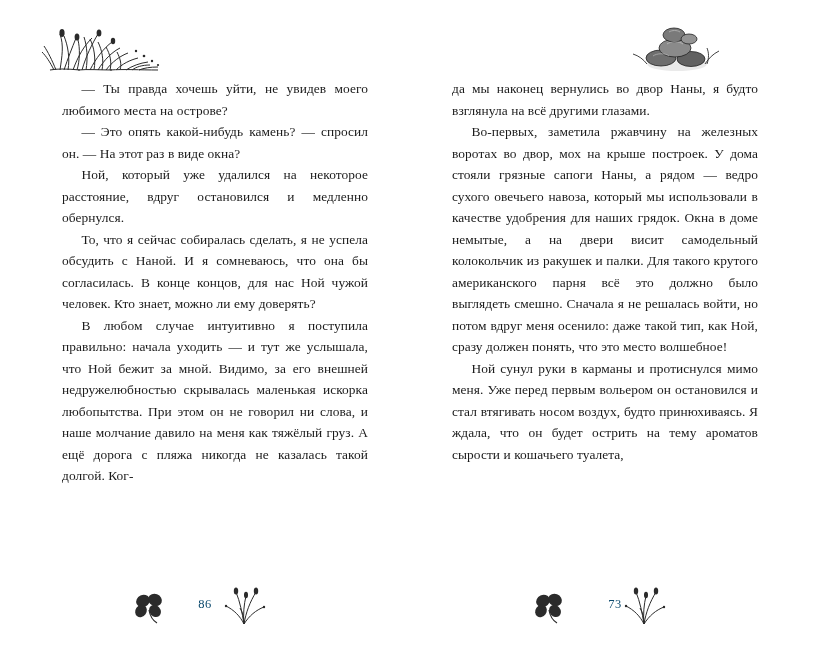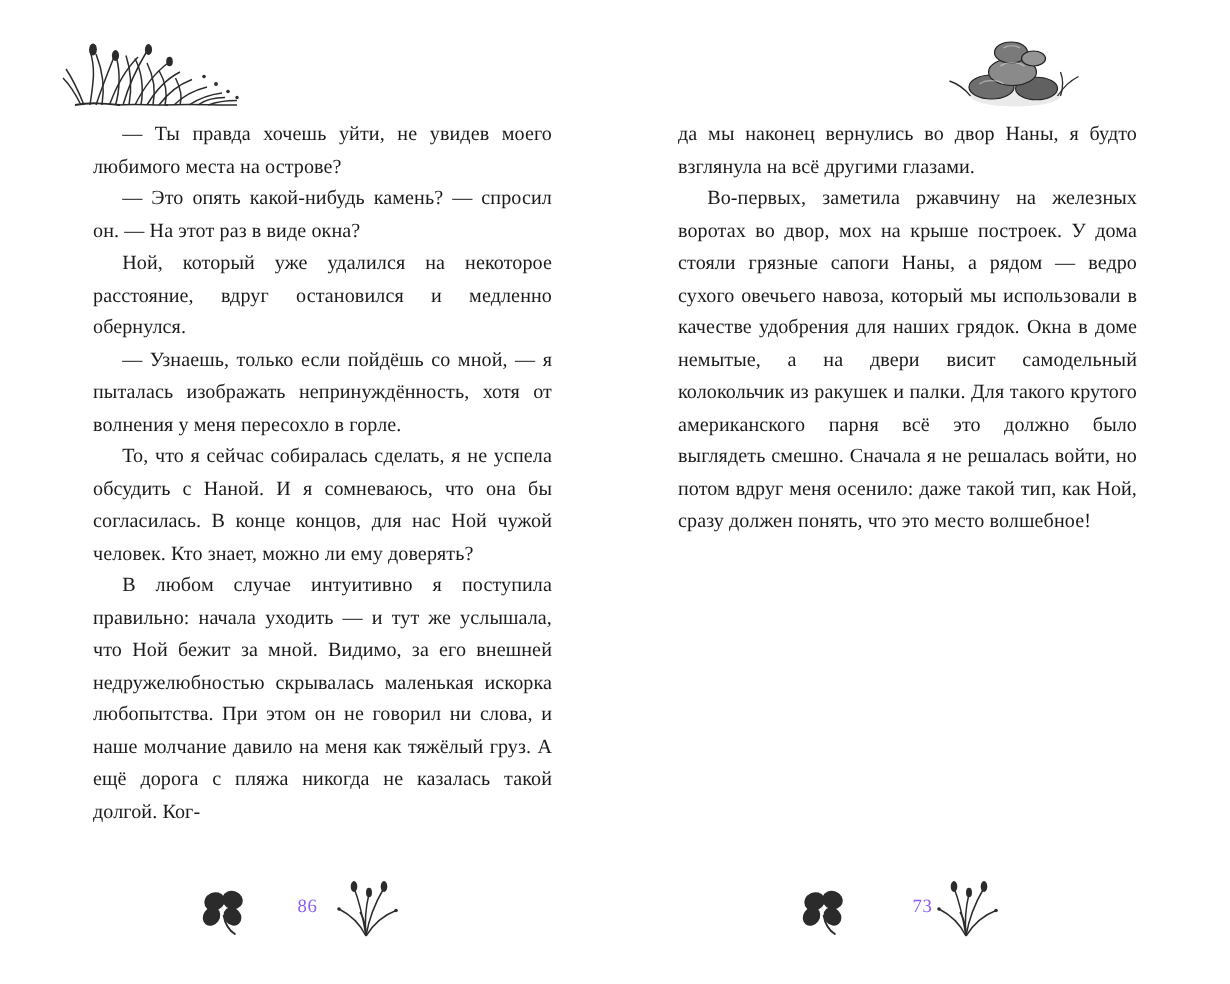--- a/index.html
+++ b/index.html
@@ -68,21 +68,21 @@
     height: 50px;
   }
   .folio {
     position: absolute;
     width: 100%;
     text-align: center;
     bottom: 14px;
     font-size: 12.5px;
     font-family: "Liberation Serif", serif;
     letter-spacing: 0.04em;
-    color: #8b5cf6;
+    color: #0c4a6e;
   }
   .foot-orn {
     position: absolute;
     bottom: 0;
   }
   .foot-clover { left: 118px; bottom: 2px; }
   .foot-grass { right: 108px; bottom: 0px; }
 
   
   .page-left .foot-clover { left: 130px; }
@@ -134,21 +134,20 @@
           <circle cx="118" cy="53" r="1.1"></circle>
           <circle cx="96" cy="39" r="1.2"></circle>
         </g>
       </svg>
     </div>
 
     <div class="column">
       <p>— Ты правда хочешь уйти, не увидев моего любимого места на острове?</p>
       <p>— Это опять какой-нибудь камень? — спросил он. — На этот раз в виде окна?</p>
       <p>Ной, который уже удалился на некоторое расстояние, вдруг остановился и медленно обернулся.</p>
-      <p>— Узнаешь, только если пойдёшь со мной, — я пыталась изображать непринуждённость, хотя от волнения у меня пересохло в горле.</p>
       <p>То, что я сейчас собиралась сделать, я не успела обсудить с Наной. И я сомневаюсь, что она бы согласилась. В конце концов, для нас Ной чужой человек. Кто знает, можно ли ему доверять?</p>
       <p>В любом случае интуитивно я поступила правильно: начала уходить — и тут же услышала, что Ной бежит за мной. Видимо, за его внешней недружелюбностью скрывалась маленькая искорка любопытства. При этом он не говорил ни слова, и наше молчание давило на меня как тяжёлый груз. А ещё дорога с пляжа никогда не казалась такой долгой. Ког-</p>
     </div>
 
     <div class="page-footer">
       <svg class="foot-orn foot-clover" width="40" height="34" viewBox="0 0 40 34" aria-hidden="true">
         <g fill="#2b2b2b">
           <ellipse cx="13" cy="11" rx="7" ry="6" transform="rotate(-25 13 11)"></ellipse>
           <ellipse cx="25" cy="10" rx="7" ry="6" transform="rotate(20 25 10)"></ellipse>
           <ellipse cx="11" cy="21" rx="6.5" ry="5.5" transform="rotate(-55 11 21)"></ellipse>
@@ -198,20 +197,21 @@
           <path d="M88 50 C 92 44, 96 40, 102 37"></path>
           <path d="M90 50 C 92 44, 92 39, 90 34"></path>
           <path d="M30 50 C 26 45, 22 42, 16 40"></path>
         </g>
       </svg>
     </div>
 
     <div class="column">
       <p class="noindent">да мы наконец вернулись во двор Наны, я будто взглянула на всё другими глазами.</p>
       <p>Во-первых, заметила ржавчину на железных воротах во двор, мох на крыше построек. У дома стояли грязные сапоги Наны, а рядом — ведро сухого овечьего навоза, который мы использовали в качестве удобрения для наших грядок. Окна в доме немытые, а на двери висит самодельный колокольчик из ракушек и палки. Для такого крутого американского парня всё это должно было выглядеть смешно. Сначала я не решалась войти, но потом вдруг меня осенило: даже такой тип, как Ной, сразу должен понять, что это место волшебное!</p>
+      <p>Ной сунул руки в карманы и протиснулся мимо меня. Уже перед первым вольером он остановился и стал втягивать носом воздух, будто принюхиваясь. Я ждала, что он будет острить на тему ароматов сырости и кошачьего туалета,</p>
     </div>
 
     <div class="page-footer">
       <svg class="foot-orn foot-clover" width="40" height="34" viewBox="0 0 40 34" aria-hidden="true">
         <g fill="#2b2b2b">
           <ellipse cx="13" cy="11" rx="7" ry="6" transform="rotate(-25 13 11)"></ellipse>
           <ellipse cx="25" cy="10" rx="7" ry="6" transform="rotate(20 25 10)"></ellipse>
           <ellipse cx="11" cy="21" rx="6.5" ry="5.5" transform="rotate(-55 11 21)"></ellipse>
           <ellipse cx="25" cy="21" rx="6.5" ry="5.5" transform="rotate(50 25 21)"></ellipse>
         </g>

